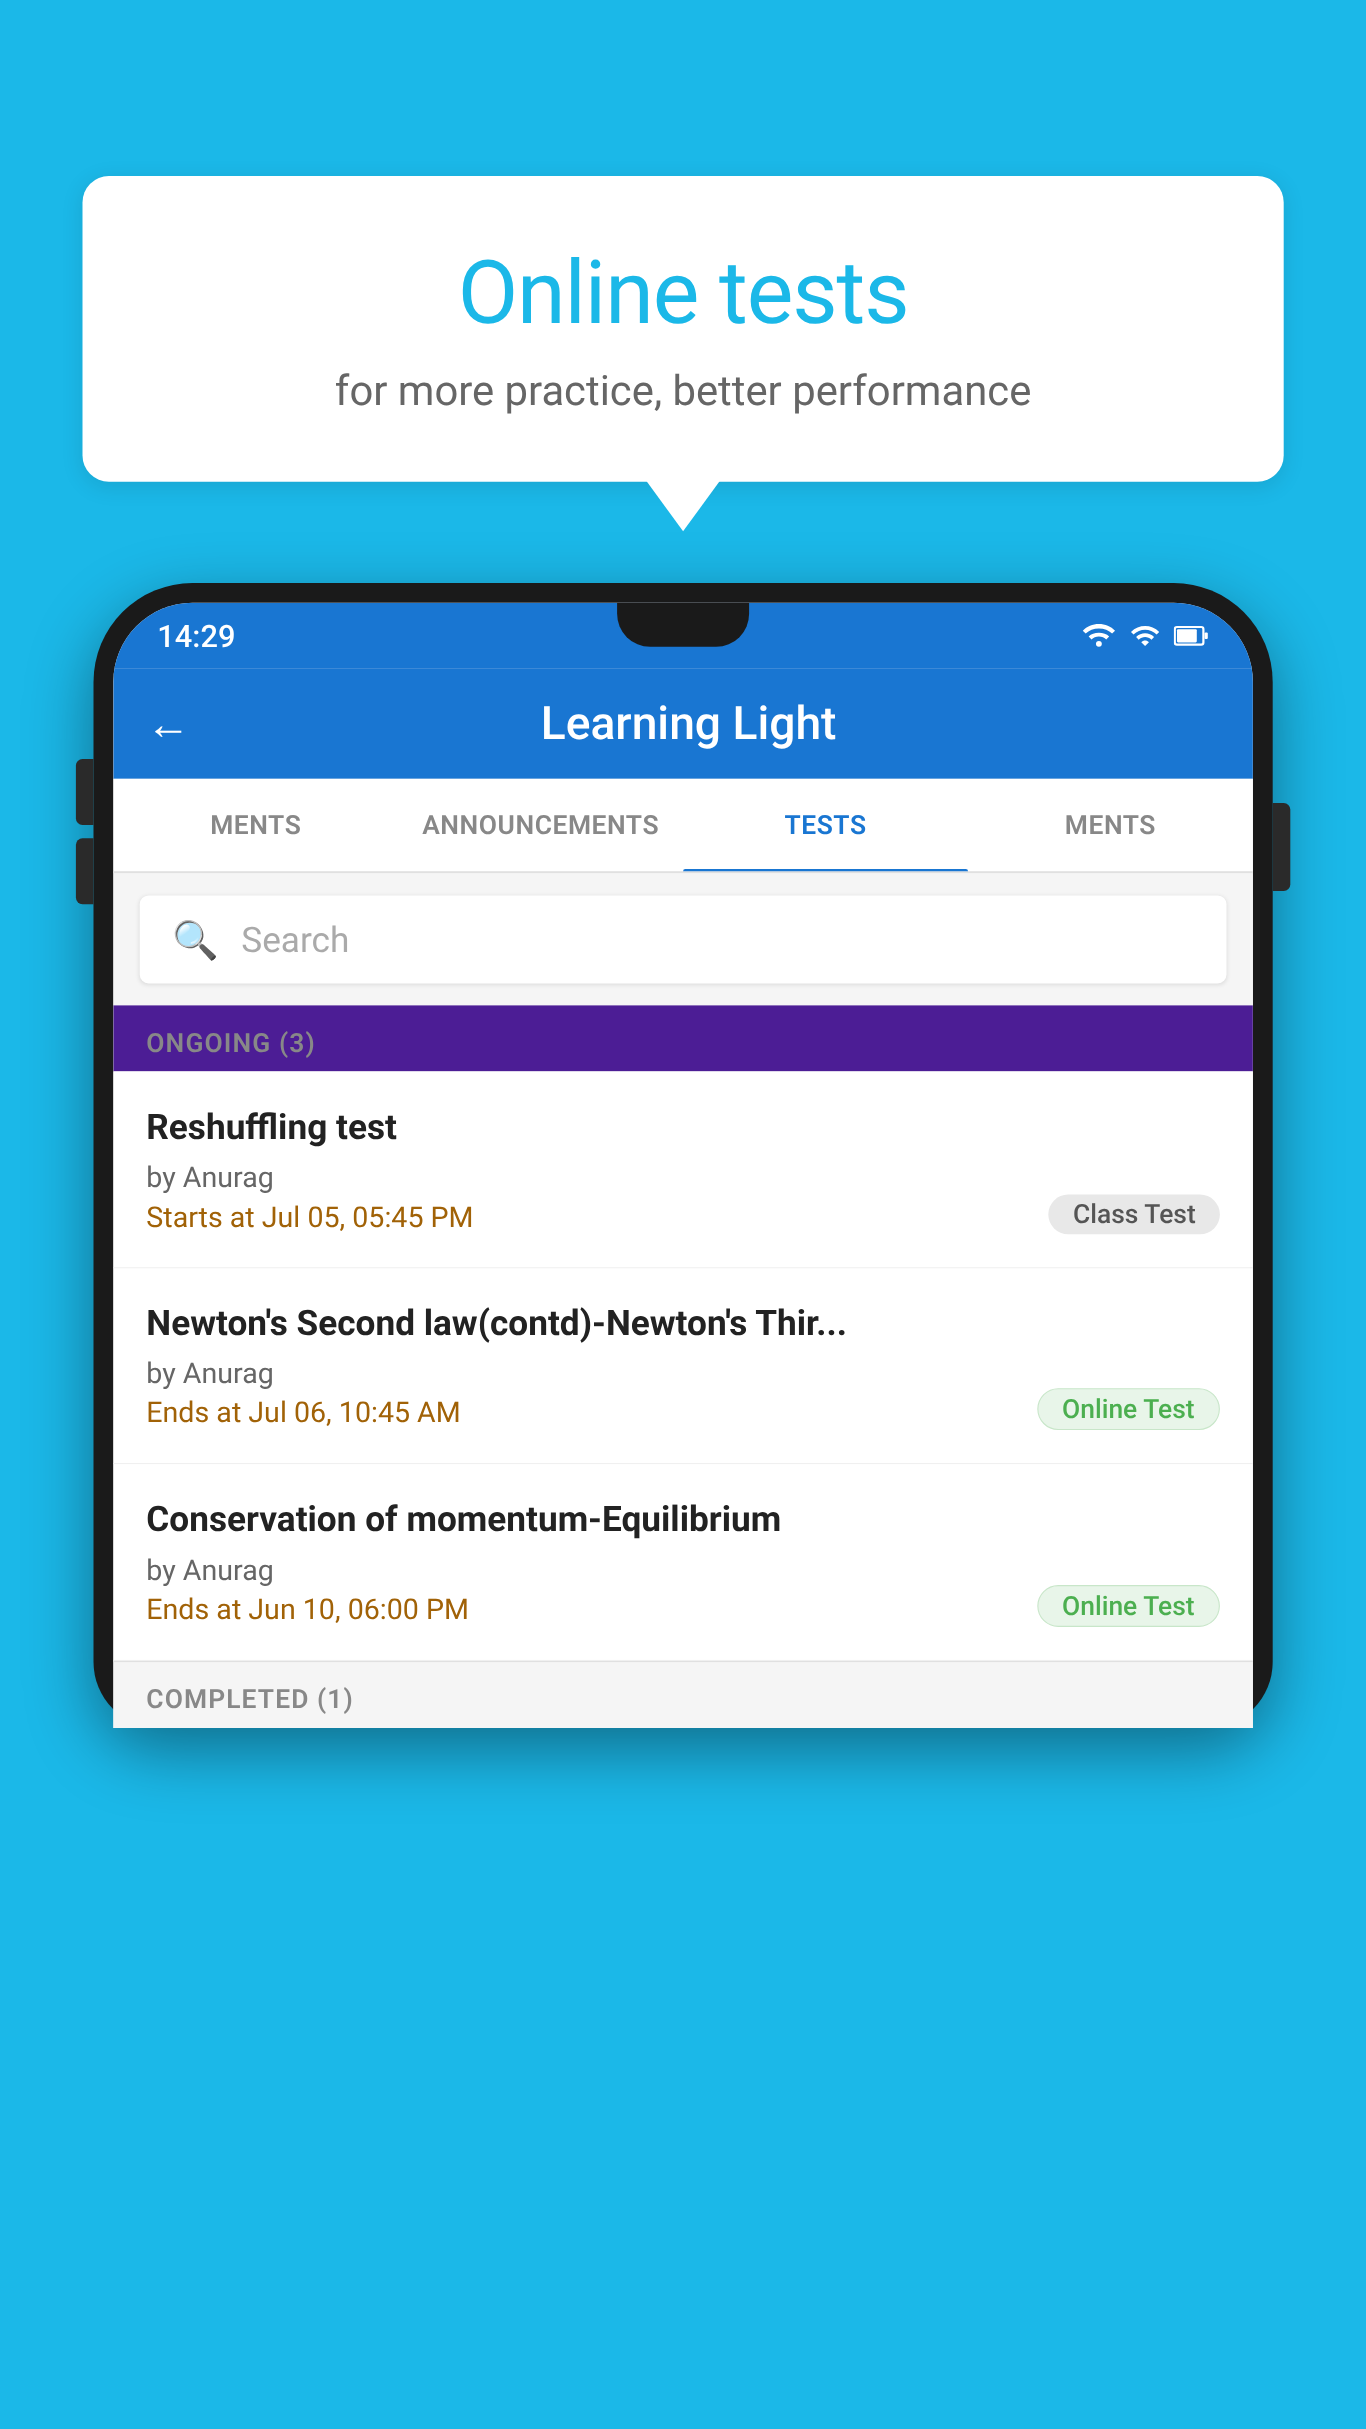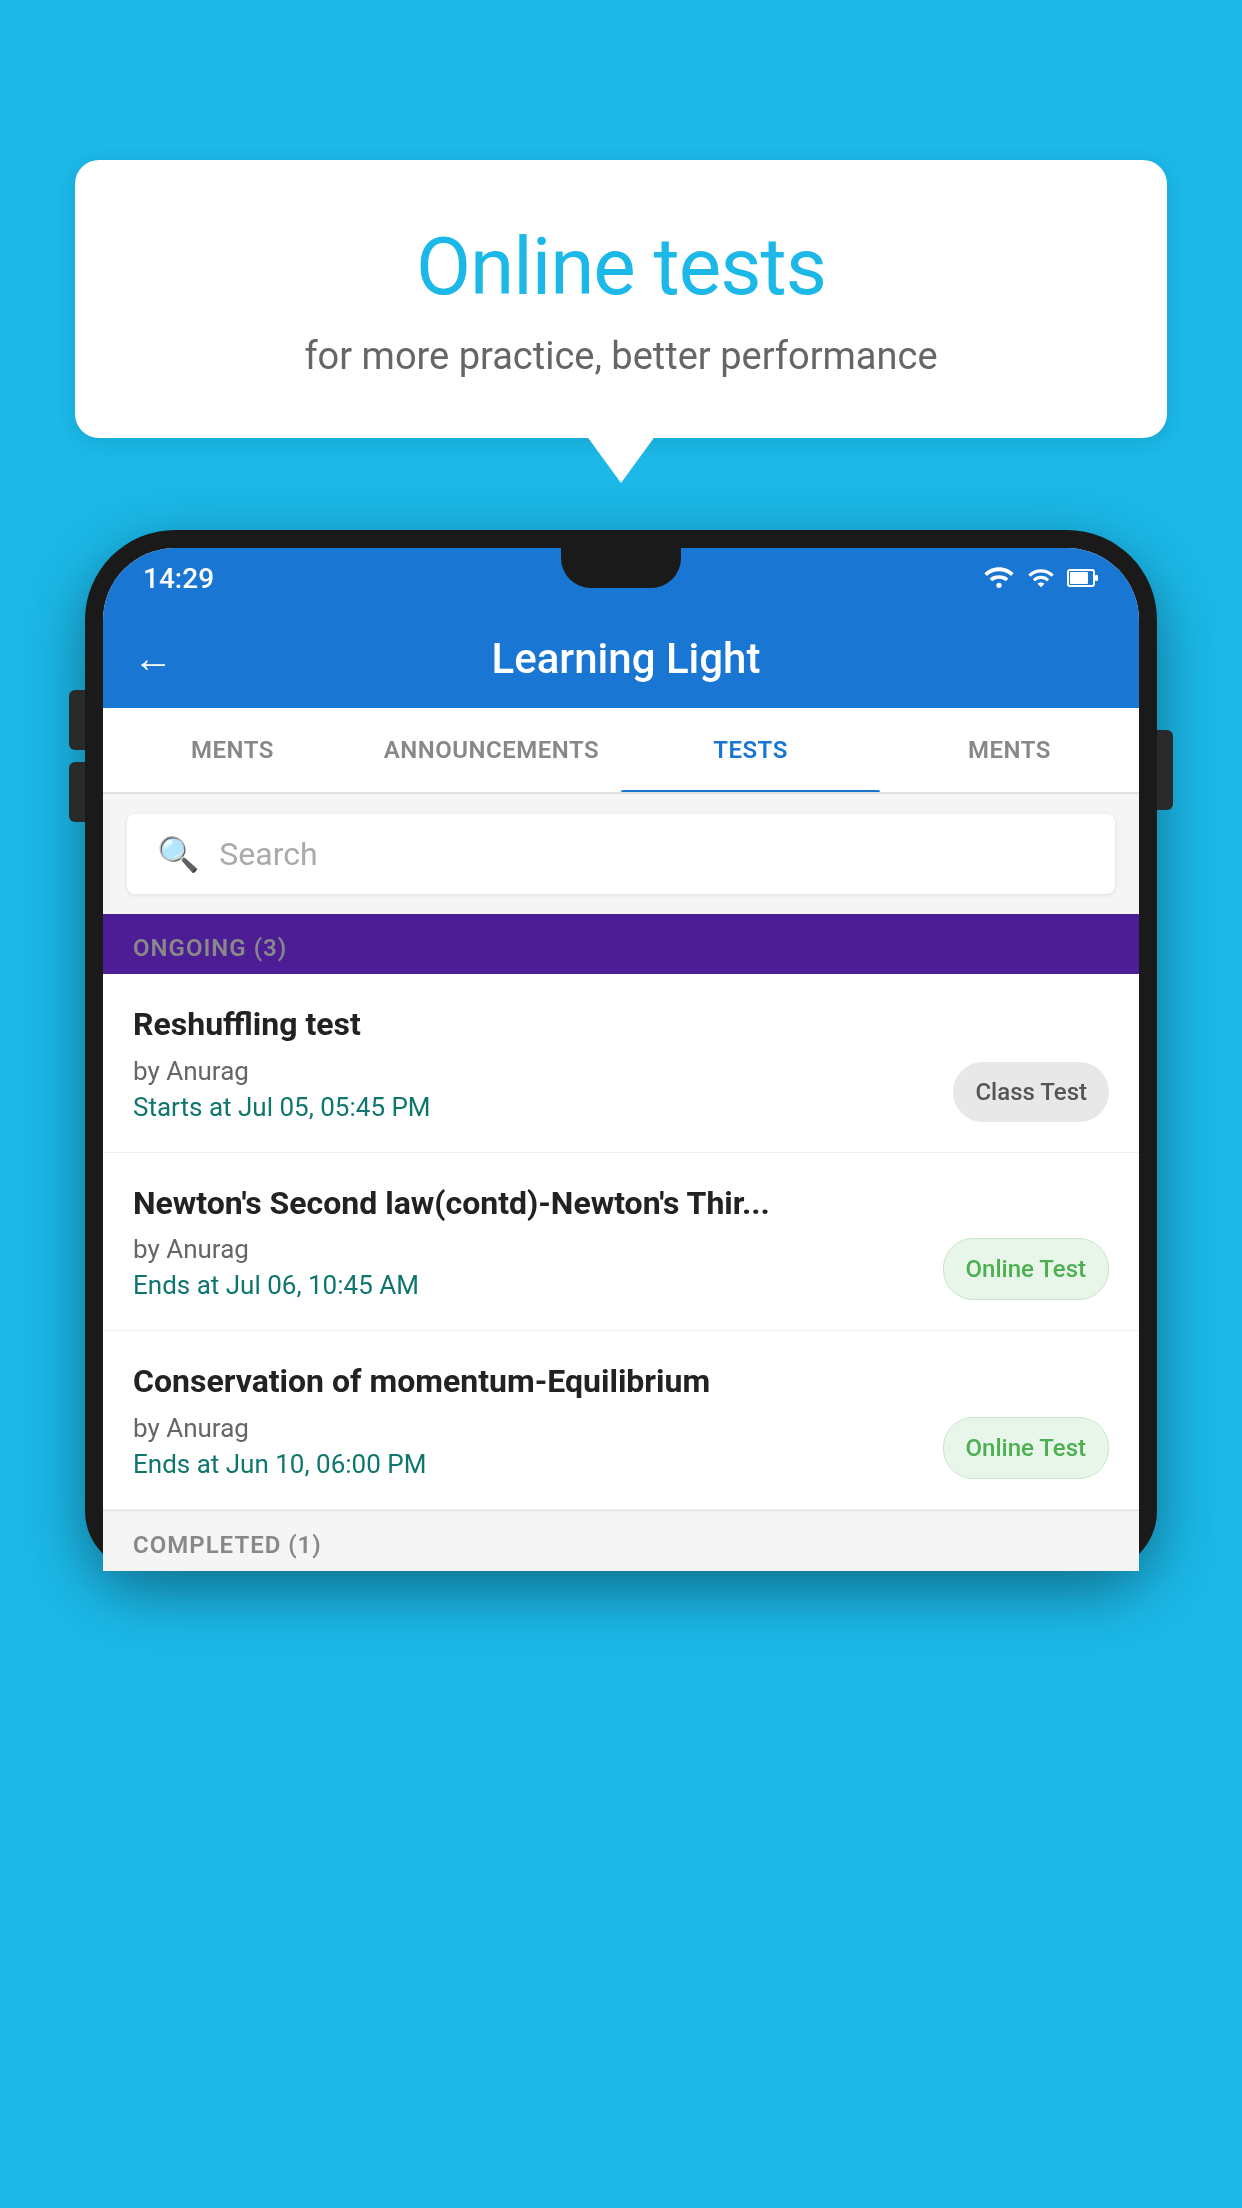--- a/index.html
+++ b/index.html
@@ -252,26 +252,26 @@
     }
 
     .test-by {
       font-size: 26px;
       color: #666;
       margin-bottom: 6px;
     }
 
     .test-date {
       font-size: 26px;
-      color: #0f766e;
+      color: #a16207;
     }
 
     .badge {
       border-radius: 30px;
-      padding: 16px 22px;
+      padding: 4px 22px;
       font-size: 24px;
       font-weight: 500;
       white-space: nowrap;
       margin-top: 6px;
       flex-shrink: 0;
     }
 
     .badge-class {
       background: #e8e8e8;
       color: #555;

